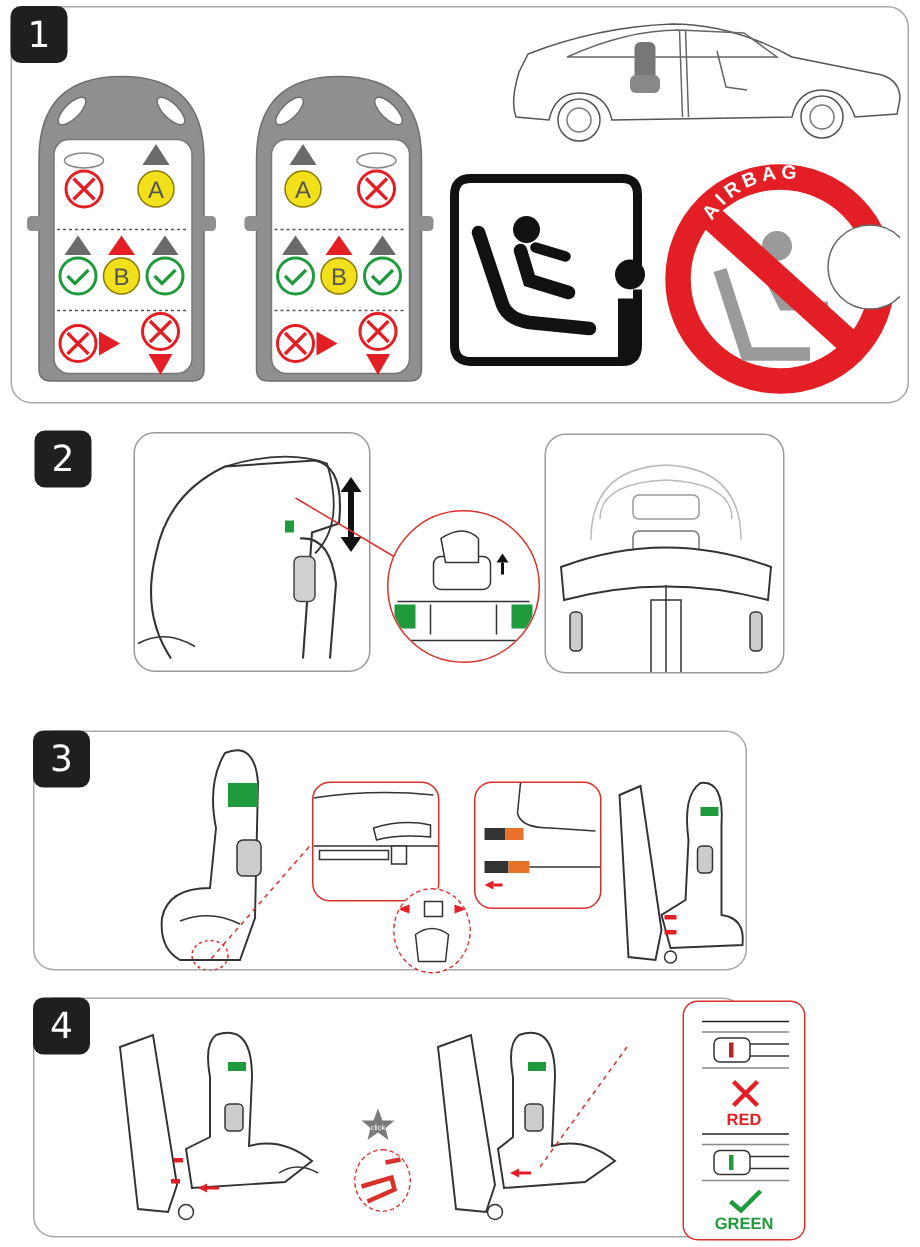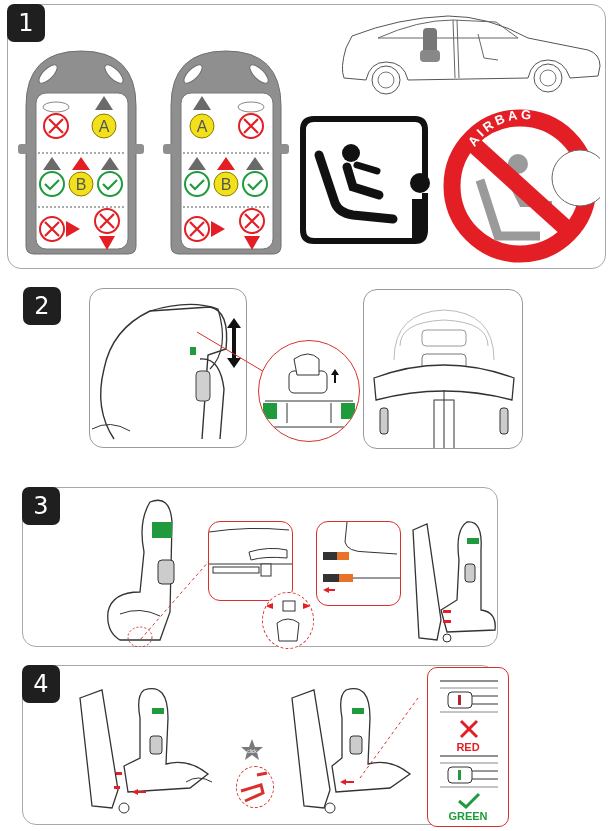--- a/index.html
+++ b/index.html
@@ -266,21 +266,21 @@
   <path d="M2,20 L24,12 L40,112 L34,130 L14,128 Z" fill="#fff" stroke="#333" stroke-width="1.3"></path>
   <path d="M56,12 Q80,4 80,40 L78,86 Q100,80 120,96 L100,110 L46,114 L42,88 L52,80 L52,40 Q48,18 56,12 Z" fill="#fff" stroke="#333" stroke-width="1.3"></path>
   <rect x="62" y="30" width="12" height="6" fill="#1f9a3c"></rect>
   <rect x="60" y="58" width="12" height="18" rx="3" fill="#ccc" stroke="#333"></rect>
   <polygon points="50,104 56,101 56,107" fill="#e31e24"></polygon>
     <rect x="56" y="103" width="8" height="2" fill="#e31e24"></rect>
   <circle cx="40" cy="130" r="5" fill="#fff" stroke="#333"></circle>
   <line x1="70" y1="100" x2="128" y2="20" stroke="#d9302c" stroke-dasharray="3,3"></line>
 </svg>
 
-<div class="redframe" style="left:427px;top:667px;width:82px;height:160px;border-radius:10px;">
+<div class="redframe" style="left:455px;top:667px;width:82px;height:160px;border-radius:10px;">
   <svg class="abs" style="left:0;top:0;" width="82" height="50" viewBox="0 0 82 50">
     <line x1="12" y1="13" x2="70" y2="13" stroke="#222"></line>
     <line x1="12" y1="20" x2="70" y2="20" stroke="#888"></line>
     <rect x="20" y="24" width="24" height="16" rx="4" fill="#fff" stroke="#333"></rect>
     <rect x="30" y="27" width="3" height="10" fill="#b3262a"></rect>
     <line x1="44" y1="28" x2="70" y2="28" stroke="#333"></line>
       <line x1="44" y1="36" x2="70" y2="36" stroke="#333"></line>
     <line x1="12" y1="44" x2="70" y2="44" stroke="#888"></line>
   </svg>
   <div class="abs" style="left:30px;top:50px;width:22px;height:22px;">

